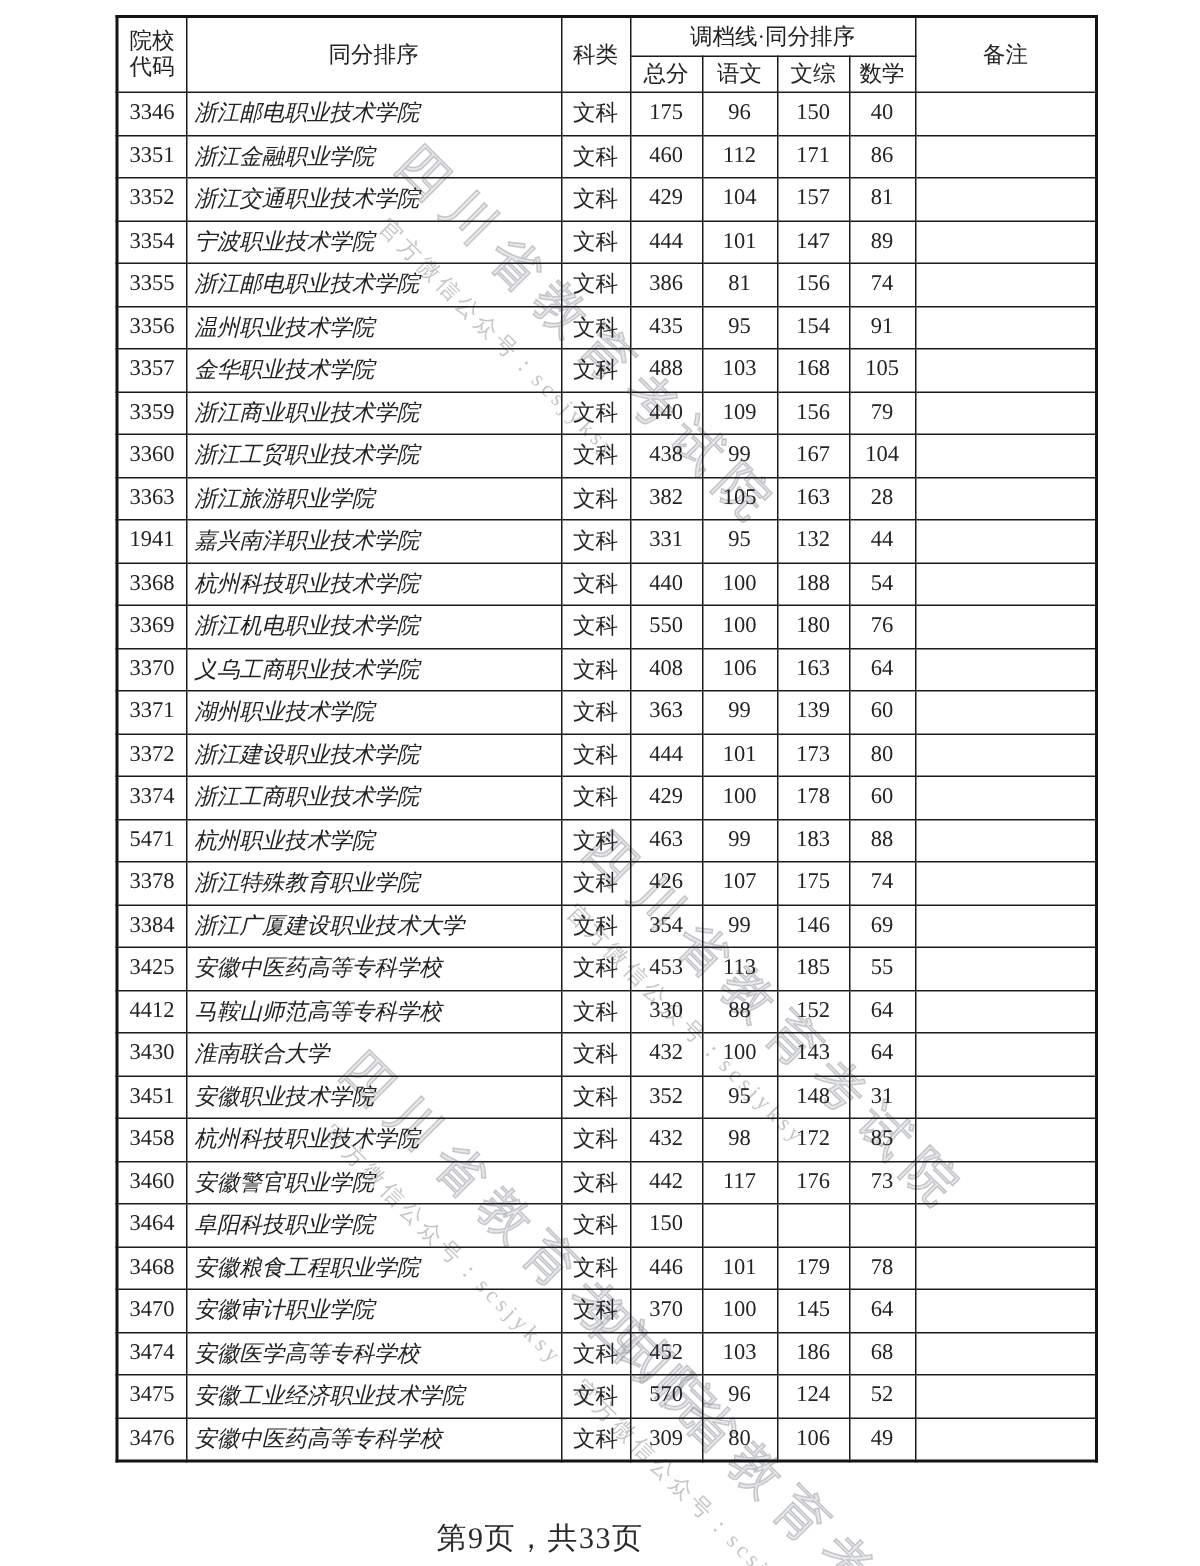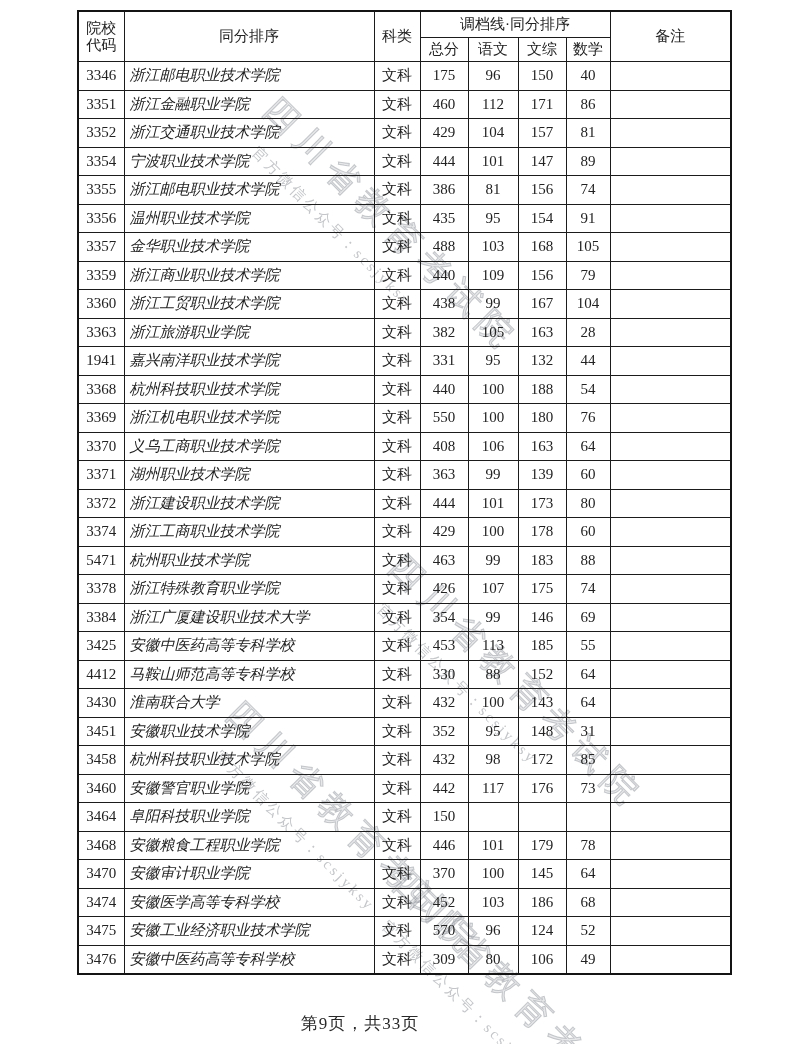--- a/index.html
+++ b/index.html
@@ -76,21 +76,21 @@
   .col-chn{width:50px;}
   .col-comp{width:48px;}
   .col-math{width:44px;}
   .col-remark{width:121px;}
 
   
   .footer{
     position:absolute;
     left:0;top:1012px;width:720px;
     text-align:center;
-    font-size:17px;
+    font-size:20px;
     color:#2a2a2a;
     z-index:1;
     letter-spacing:1px;
   }
 </style>
 </head>
 <body>
 
 <div class="page">
 

